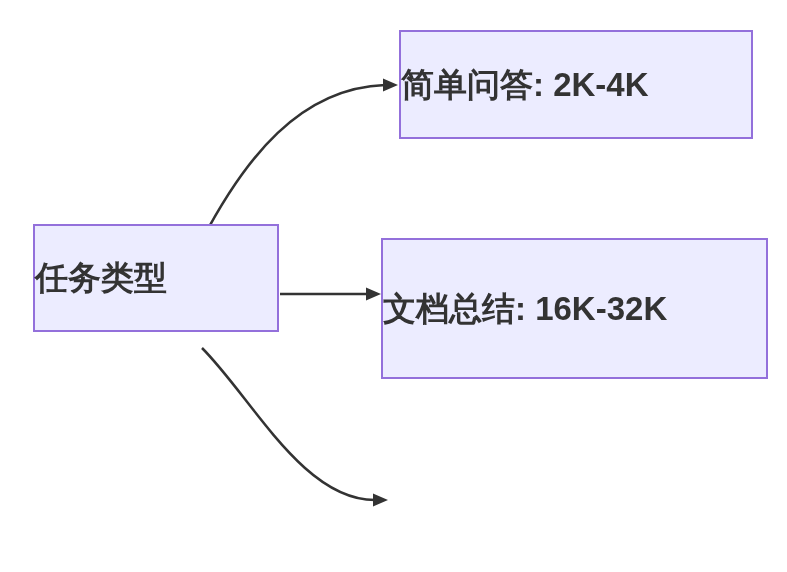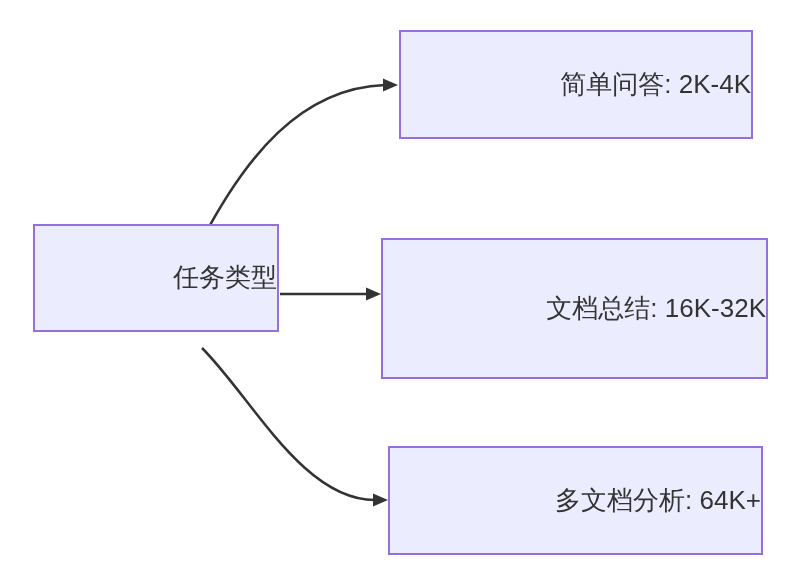--- a/index.html
+++ b/index.html
@@ -34,25 +34,26 @@
     stroke: none;
   }
   .node {
     position: absolute;
     box-sizing: border-box;
     background: var(--node-fill, #ECECFF);
     border: 2.5px solid var(--node-border, #9370DB);
     color: var(--text, #333333);
     display: flex;
     align-items: center;
-    justify-content: flex-end;
-    font-size: 26px;
+    justify-content: flex-start;
+    font-size: 33px;
     line-height: 1.2;
     white-space: nowrap;
     text-align: center;
+    font-weight: bold;
   }
 </style>
 </head>
 <body>
 
 <div class="canvas" style="--bg: #FFFFFF; --node-fill: #ECECFF; --node-border: #9370DB; --edge: #333333; --text: #333333;">
 
   <svg class="edges" viewBox="0 0 787 572" xmlns="http://www.w3.org/2000/svg" aria-hidden="true">
     <g>
       <path class="edge" d="M 202 240 C 245 158, 300 88, 385 85"></path>
@@ -73,17 +74,14 @@
   </div>
 
   <div class="node" style="left:399px; top:30px; width:354px; height:109px;">
     <span>简单问答: 2K-4K</span>
   </div>
 
   <div class="node" style="left:381px; top:238px; width:387px; height:141px;">
     <span>文档总结: 16K-32K</span>
   </div>
 
-  <div class="node" style="left:388px; top:446px; width:375px; height:109px;">
-    <span>多文档分析: 64K+</span>
-  </div>
 
 </div>
 
 </body></html>

